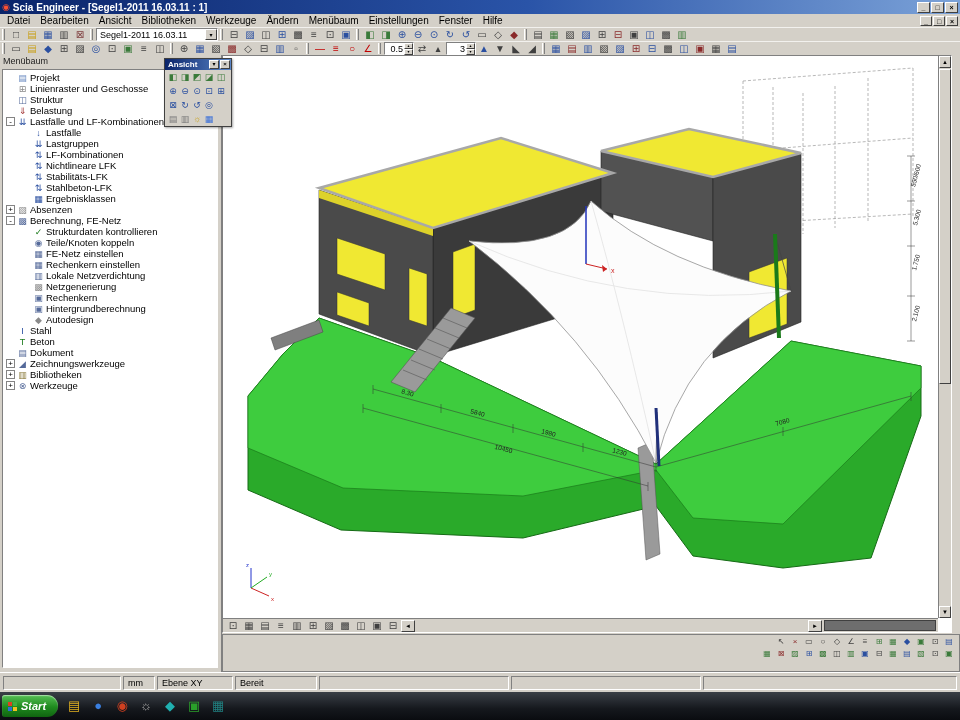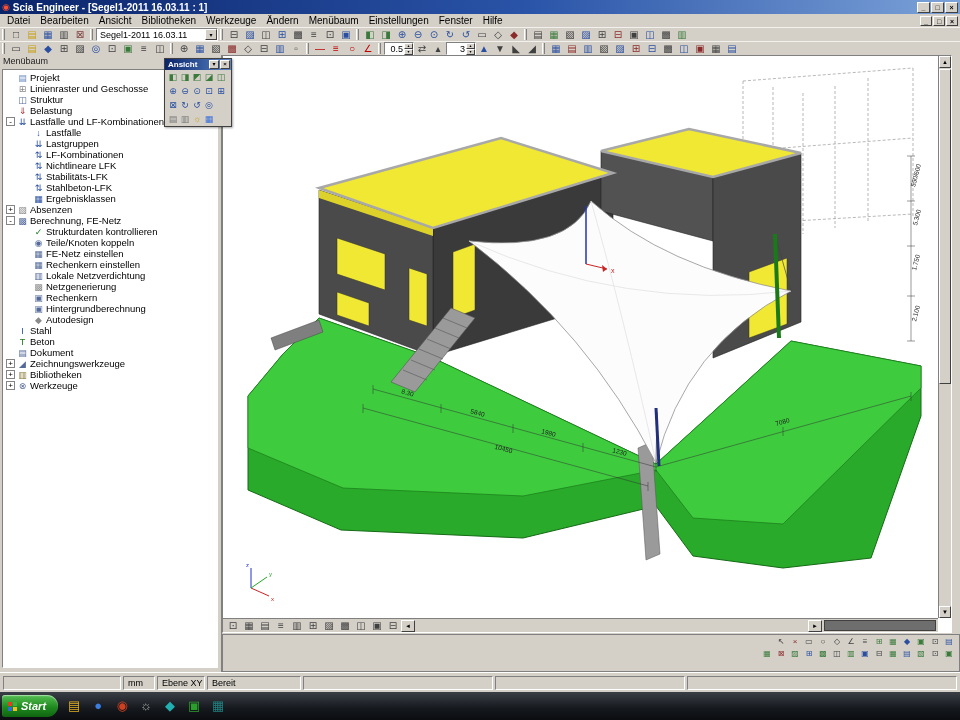--- a/index.html
+++ b/index.html
@@ -63,22 +63,22 @@
   .cmdrow1{height:12px;display:flex;align-items:center;justify-content:flex-end;padding-right:3px}
   .cmdrow1 .ti,.cmdrow2 .ti{width:14px;height:11px;font-size:8px;line-height:11px}
   .cmdrow2{height:13px;display:flex;align-items:center;padding:0 3px;gap:2px}
   .cmdinput{flex:1;max-width:470px;height:12px;background:#fff;border:1px solid;border-color:#808080 #fff #fff #808080;font-size:9px;line-height:11px;padding-left:3px;font-family:"Liberation Mono","DejaVu Sans Mono",monospace}
   .cmdrow2 .iconlist{margin-left:auto}
   
   .statusbar{position:absolute;left:0;top:672px;width:960px;height:20px;background:#d4d0c8;border-top:1px solid #fff;display:flex;align-items:center;gap:2px;padding:0 3px}
   .scell{height:14px;border:1px solid;border-color:#808080 #fff #fff #808080;font-size:9px;line-height:13px;padding:0 4px;white-space:nowrap;overflow:hidden;flex:none}
   .scell:nth-of-type(1){width:118px}
   .scell:nth-of-type(2){width:32px}
-  .scell:nth-of-type(3){width:48px}
-  .scell:nth-of-type(4){width:94px}
+  .scell:nth-of-type(3){width:76px}
+  .scell:nth-of-type(4){width:82px}
   .scell:nth-of-type(5){width:190px}
   .scell:nth-of-type(6){width:190px}
   .scell:nth-of-type(7){flex:1}
   
   .taskbar{position:absolute;left:0;top:692px;width:960px;height:28px;background:linear-gradient(#3a3f46,#15181d 60%,#0a0c10);display:flex;align-items:center;gap:4px;padding:0 2px}
   .startbtn{height:22px;padding:0 12px 0 6px;background:linear-gradient(#57c055,#1f8a1f 55%,#106410);border-radius:3px 11px 11px 3px;color:#fff;font-weight:bold;font-style:italic;font-size:11px;display:flex;align-items:center;gap:4px;box-shadow:inset 0 1px 1px rgba(255,255,255,.5)}
   .flag{display:grid;grid-template-columns:4px 4px;grid-template-rows:4px 4px;gap:1px}
   .flag i{display:block}
   .tico24{width:24px;height:22px;text-align:center;font-size:13px;line-height:22px;flex:none}
   svg text{font-family:"Liberation Sans","DejaVu Sans",sans-serif}

